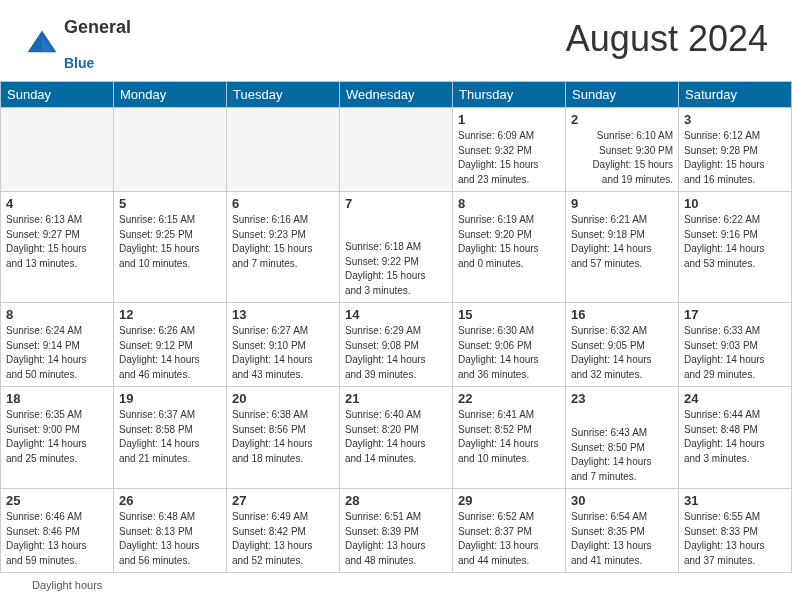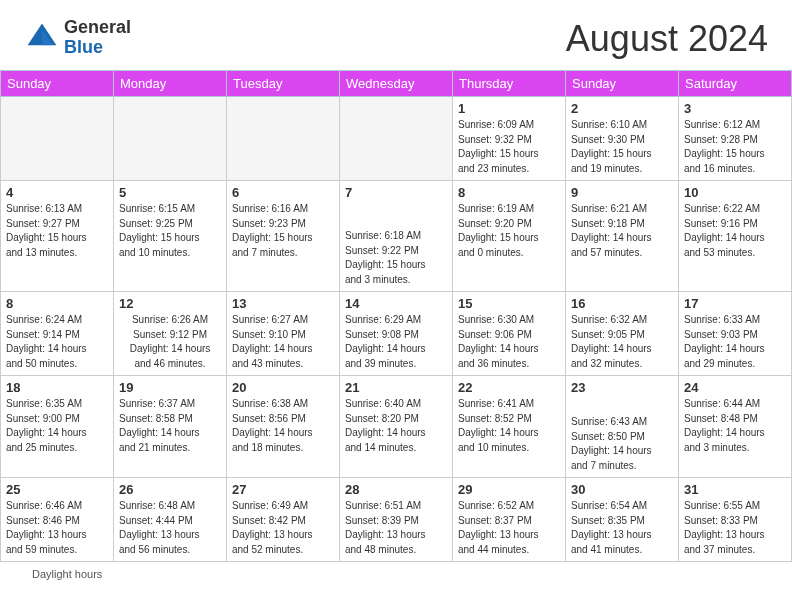--- a/index.html
+++ b/index.html
@@ -18,28 +18,29 @@
     }
     .logo {
       display: flex;
       align-items: center;
       gap: 4px;
     }
     .logo-text {
       display: flex;
       flex-direction: column;
       line-height: 1.1;
+      gap: 18px;
     }
     .logo-general {
       font-size: 18px;
       font-weight: bold;
       color: #333;
     }
     .logo-blue {
-      font-size: 18px;
+      font-size: 14px;
       font-weight: bold;
       color: #1a69b0;
     }
     .logo-icon {
       width: 36px;
       height: 36px;
     }
     .title-block {
       text-align: right;
     }
@@ -51,21 +52,21 @@
     .cal-subtitle {
       font-size: 15px;
       color: #555;
     }
     .calendar {
       width: 100%;
       border-collapse: collapse;
       table-layout: fixed;
     }
     .calendar th {
-      background: #d946ef;
+      background: #0369a1;
       color: #fff;
       font-size: 13px;
       padding: 5px 6px;
       text-align: left;
       border: 1px solid #b0c4d8;
       font-weight: normal;
     }
     .calendar td {
       vertical-align: top;
       border: 1px solid #ccc;
@@ -130,21 +131,21 @@
         <td class="empty"></td>
         <td>
           <span class="day-num">1</span>
           <div class="day-info" style="white-space: pre-line;">Sunrise: 6:09 AM
 Sunset: 9:32 PM
 Daylight: 15 hours
 and 23 minutes.</div>
         </td>
         <td>
           <span class="day-num">2</span>
-          <div class="day-info" style="white-space: pre-line;">Sunrise: 6:10 AM
+          <div class="day-info" style="white-space: pre-line; text-align: right;">Sunrise: 6:10 AM
 Sunset: 9:30 PM
 Daylight: 15 hours
 and 19 minutes.</div>
         </td>
         <td>
           <span class="day-num">3</span>
           <div class="day-info" style="white-space: pre-line;">Sunrise: 6:12 AM
 Sunset: 9:28 PM
 Daylight: 15 hours
 and 16 minutes.</div>
@@ -204,21 +205,21 @@
       <tr>
         <td>
           <span class="day-num">8</span>
           <div class="day-info" style="white-space: pre-line;">Sunrise: 6:24 AM
 Sunset: 9:14 PM
 Daylight: 14 hours
 and 50 minutes.</div>
         </td>
         <td>
           <span class="day-num">12</span>
-          <div class="day-info" style="white-space: pre-line; text-align: center;">Sunrise: 6:26 AM
+          <div class="day-info" style="white-space: pre-line;">Sunrise: 6:26 AM
 Sunset: 9:12 PM
 Daylight: 14 hours
 and 46 minutes.</div>
         </td>
         <td>
           <span class="day-num">13</span>
           <div class="day-info" style="white-space: pre-line;">Sunrise: 6:27 AM
 Sunset: 9:10 PM
 Daylight: 14 hours
 and 43 minutes.</div>
@@ -307,21 +308,21 @@
         <td>
           <span class="day-num">25</span>
           <div class="day-info" style="white-space: pre-line;">Sunrise: 6:46 AM
 Sunset: 8:46 PM
 Daylight: 13 hours
 and 59 minutes.</div>
         </td>
         <td>
           <span class="day-num">26</span>
           <div class="day-info" style="white-space: pre-line;">Sunrise: 6:48 AM
-Sunset: 4:44 PM
+Sunset: 8:13 PM
 Daylight: 13 hours
 and 56 minutes.</div>
         </td>
         <td>
           <span class="day-num">27</span>
           <div class="day-info" style="white-space: pre-line;">Sunrise: 6:49 AM
 Sunset: 8:42 PM
 Daylight: 13 hours
 and 52 minutes.</div>
         </td>

